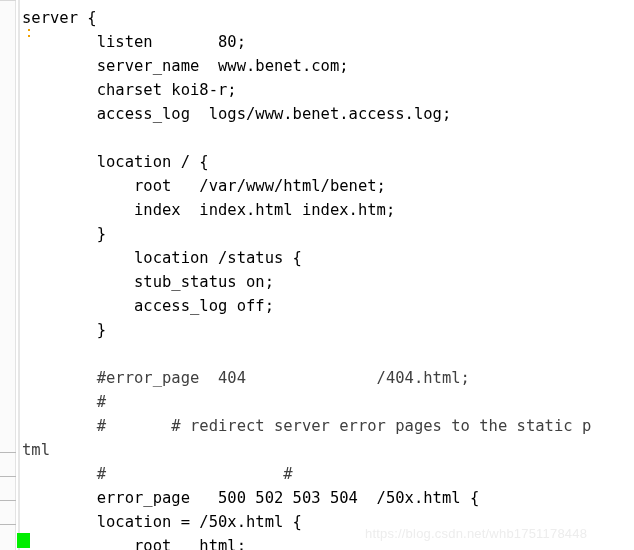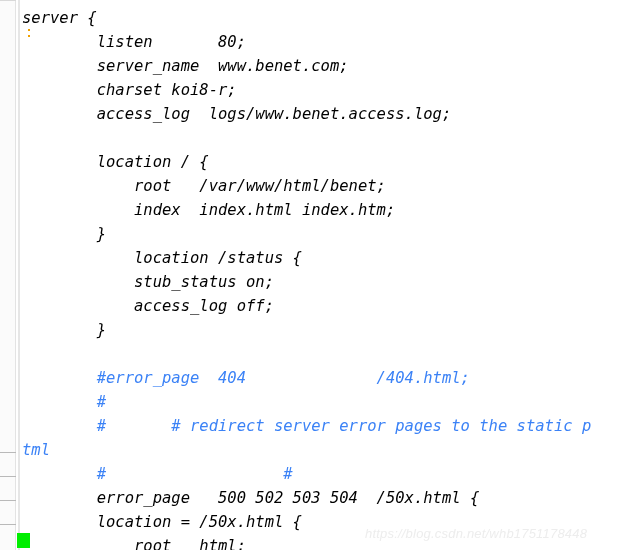--- a/index.html
+++ b/index.html
@@ -13,21 +13,20 @@
     overflow: hidden;
     font-family: "DejaVu Sans Mono", "Liberation Mono", monospace;
   }
 
   #editor-window {
     position: relative;
     width: 634px;
     height: 550px;
     background: #ffffff;
     overflow: hidden;
-    font-style: italic;
   }
 
   
   #left-gutter {
     position: absolute;
     left: 0;
     top: 0;
     width: 16px;
     height: 550px;
     background: #fbfbfb;
@@ -105,21 +104,21 @@
     line-height: 24px;
     white-space: pre;
     color: #000000;
     letter-spacing: 0px;
   }
   .code-line {
     height: 24px;
     white-space: pre;
   }
   .tok-plain   { color: #000000; }
-  .tok-comment { color: #3b82f6; }
+  .tok-comment { color: #404040; }
 
   
   #watermark {
     position: absolute;
     left: 365px;
     top: 526px;
     font-family: "Liberation Sans", sans-serif;
     font-size: 13px;
     color: #ededed;
     white-space: pre;

